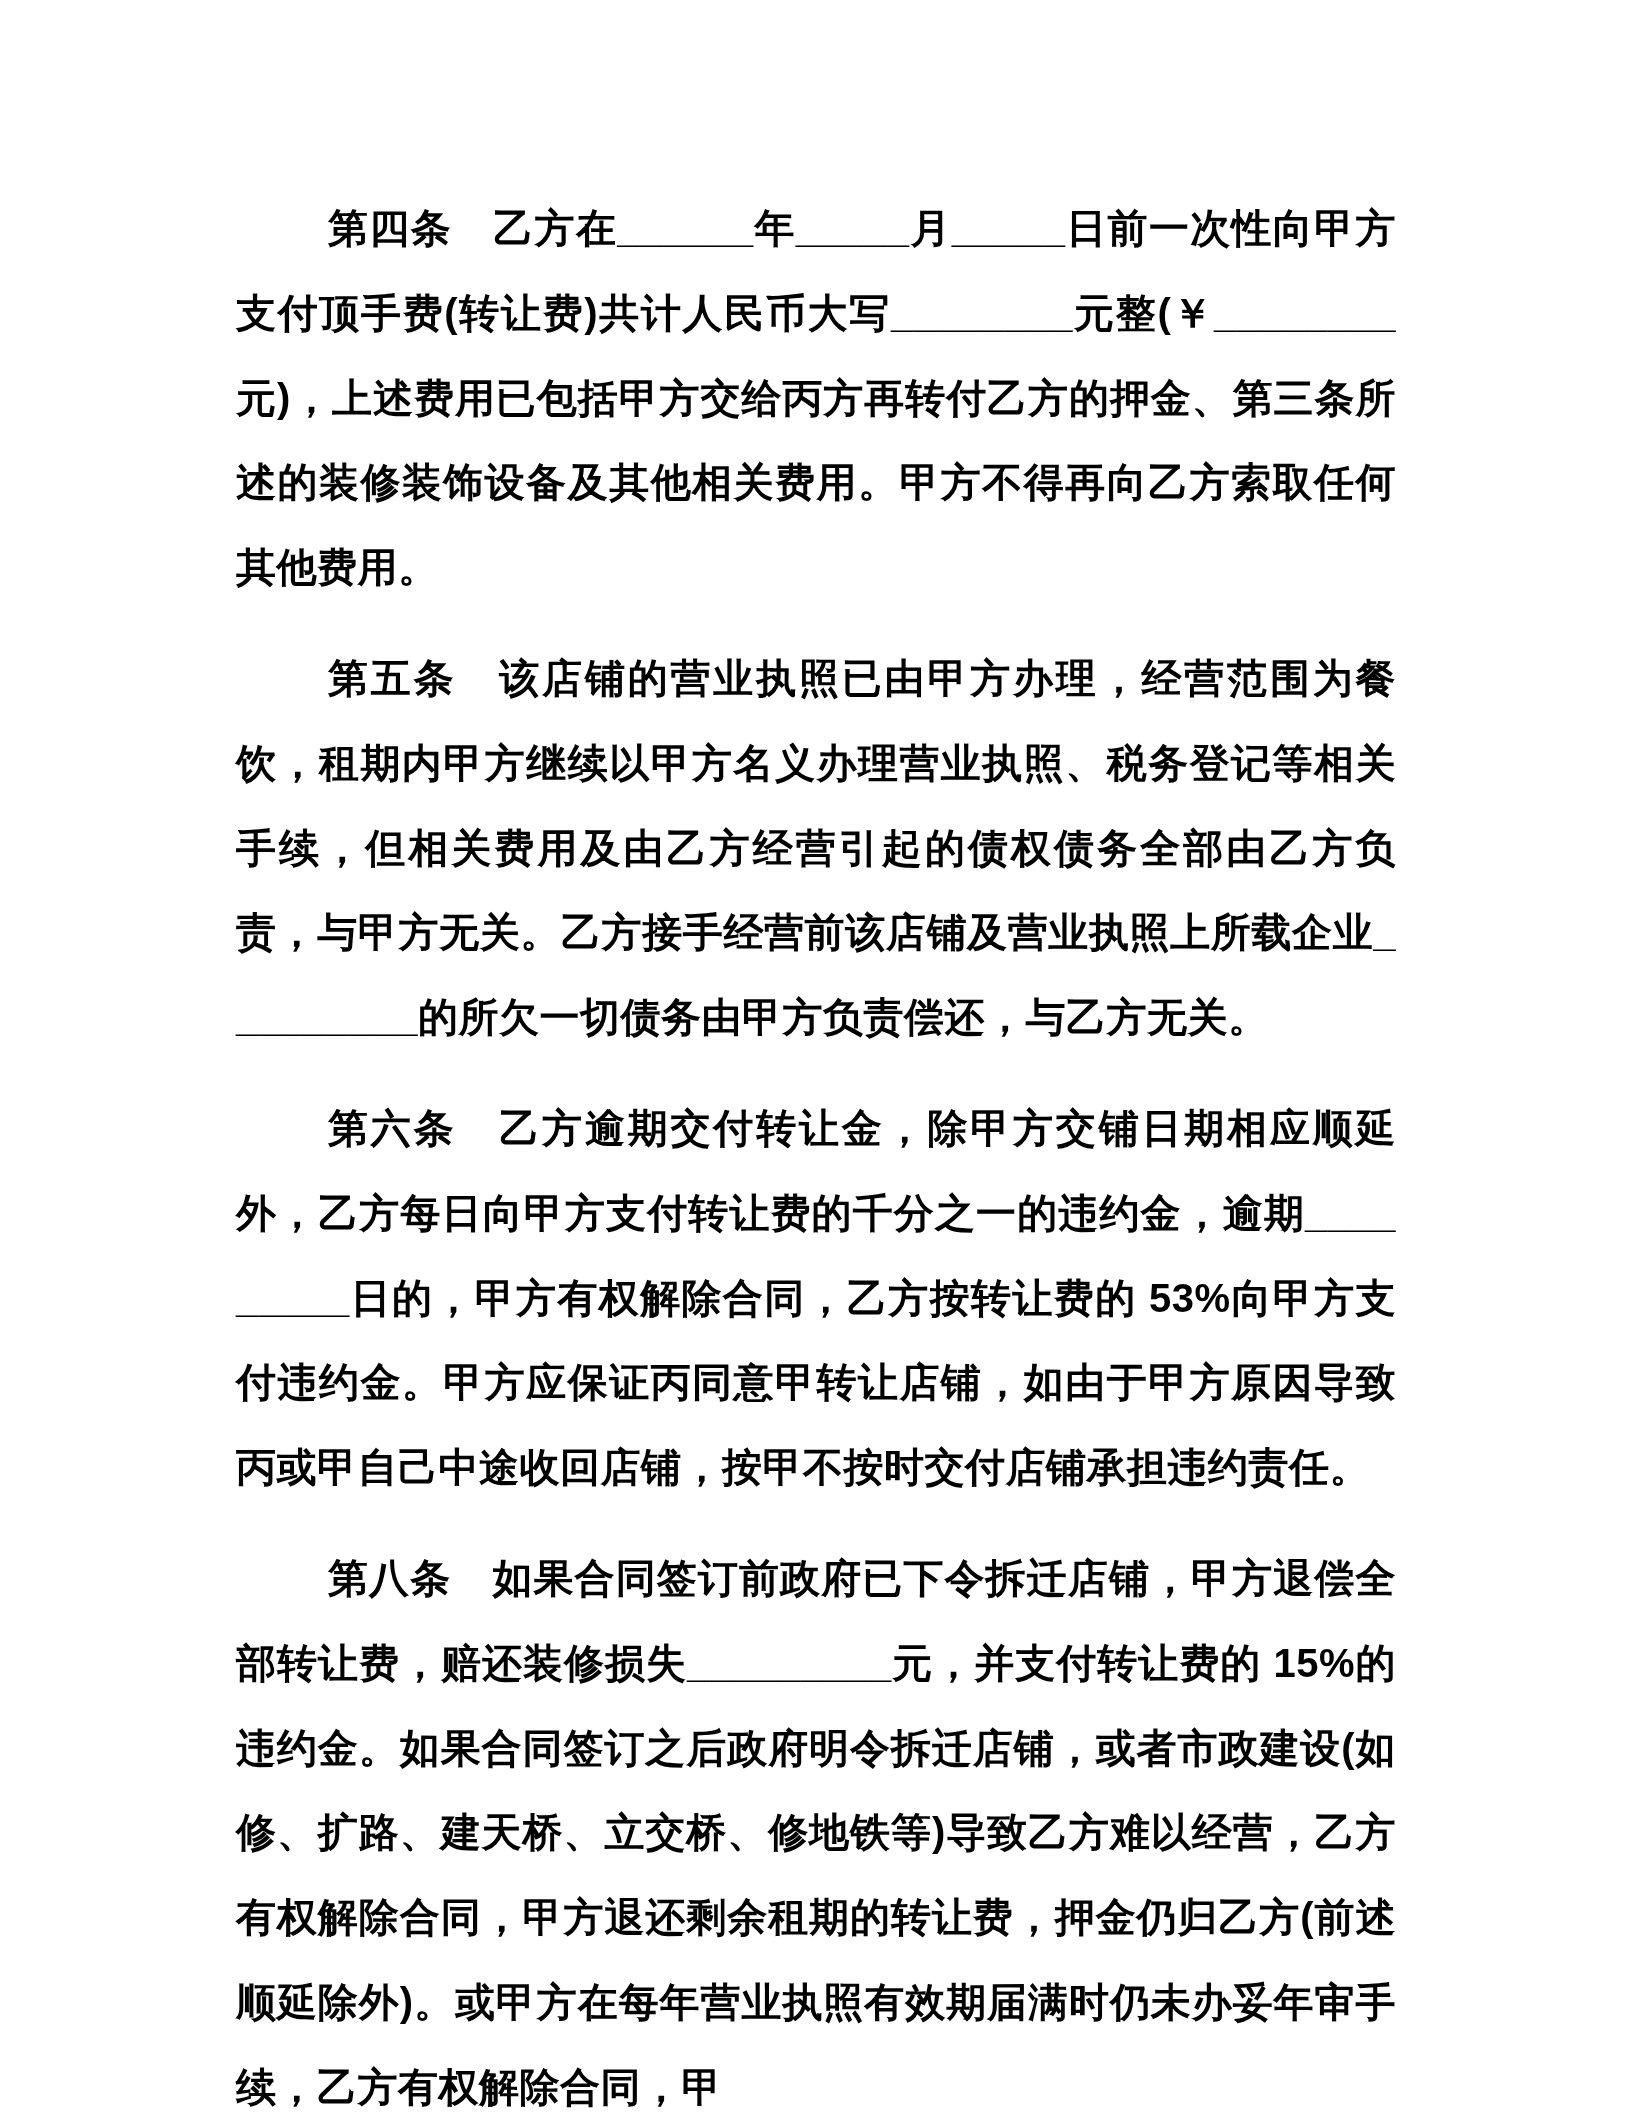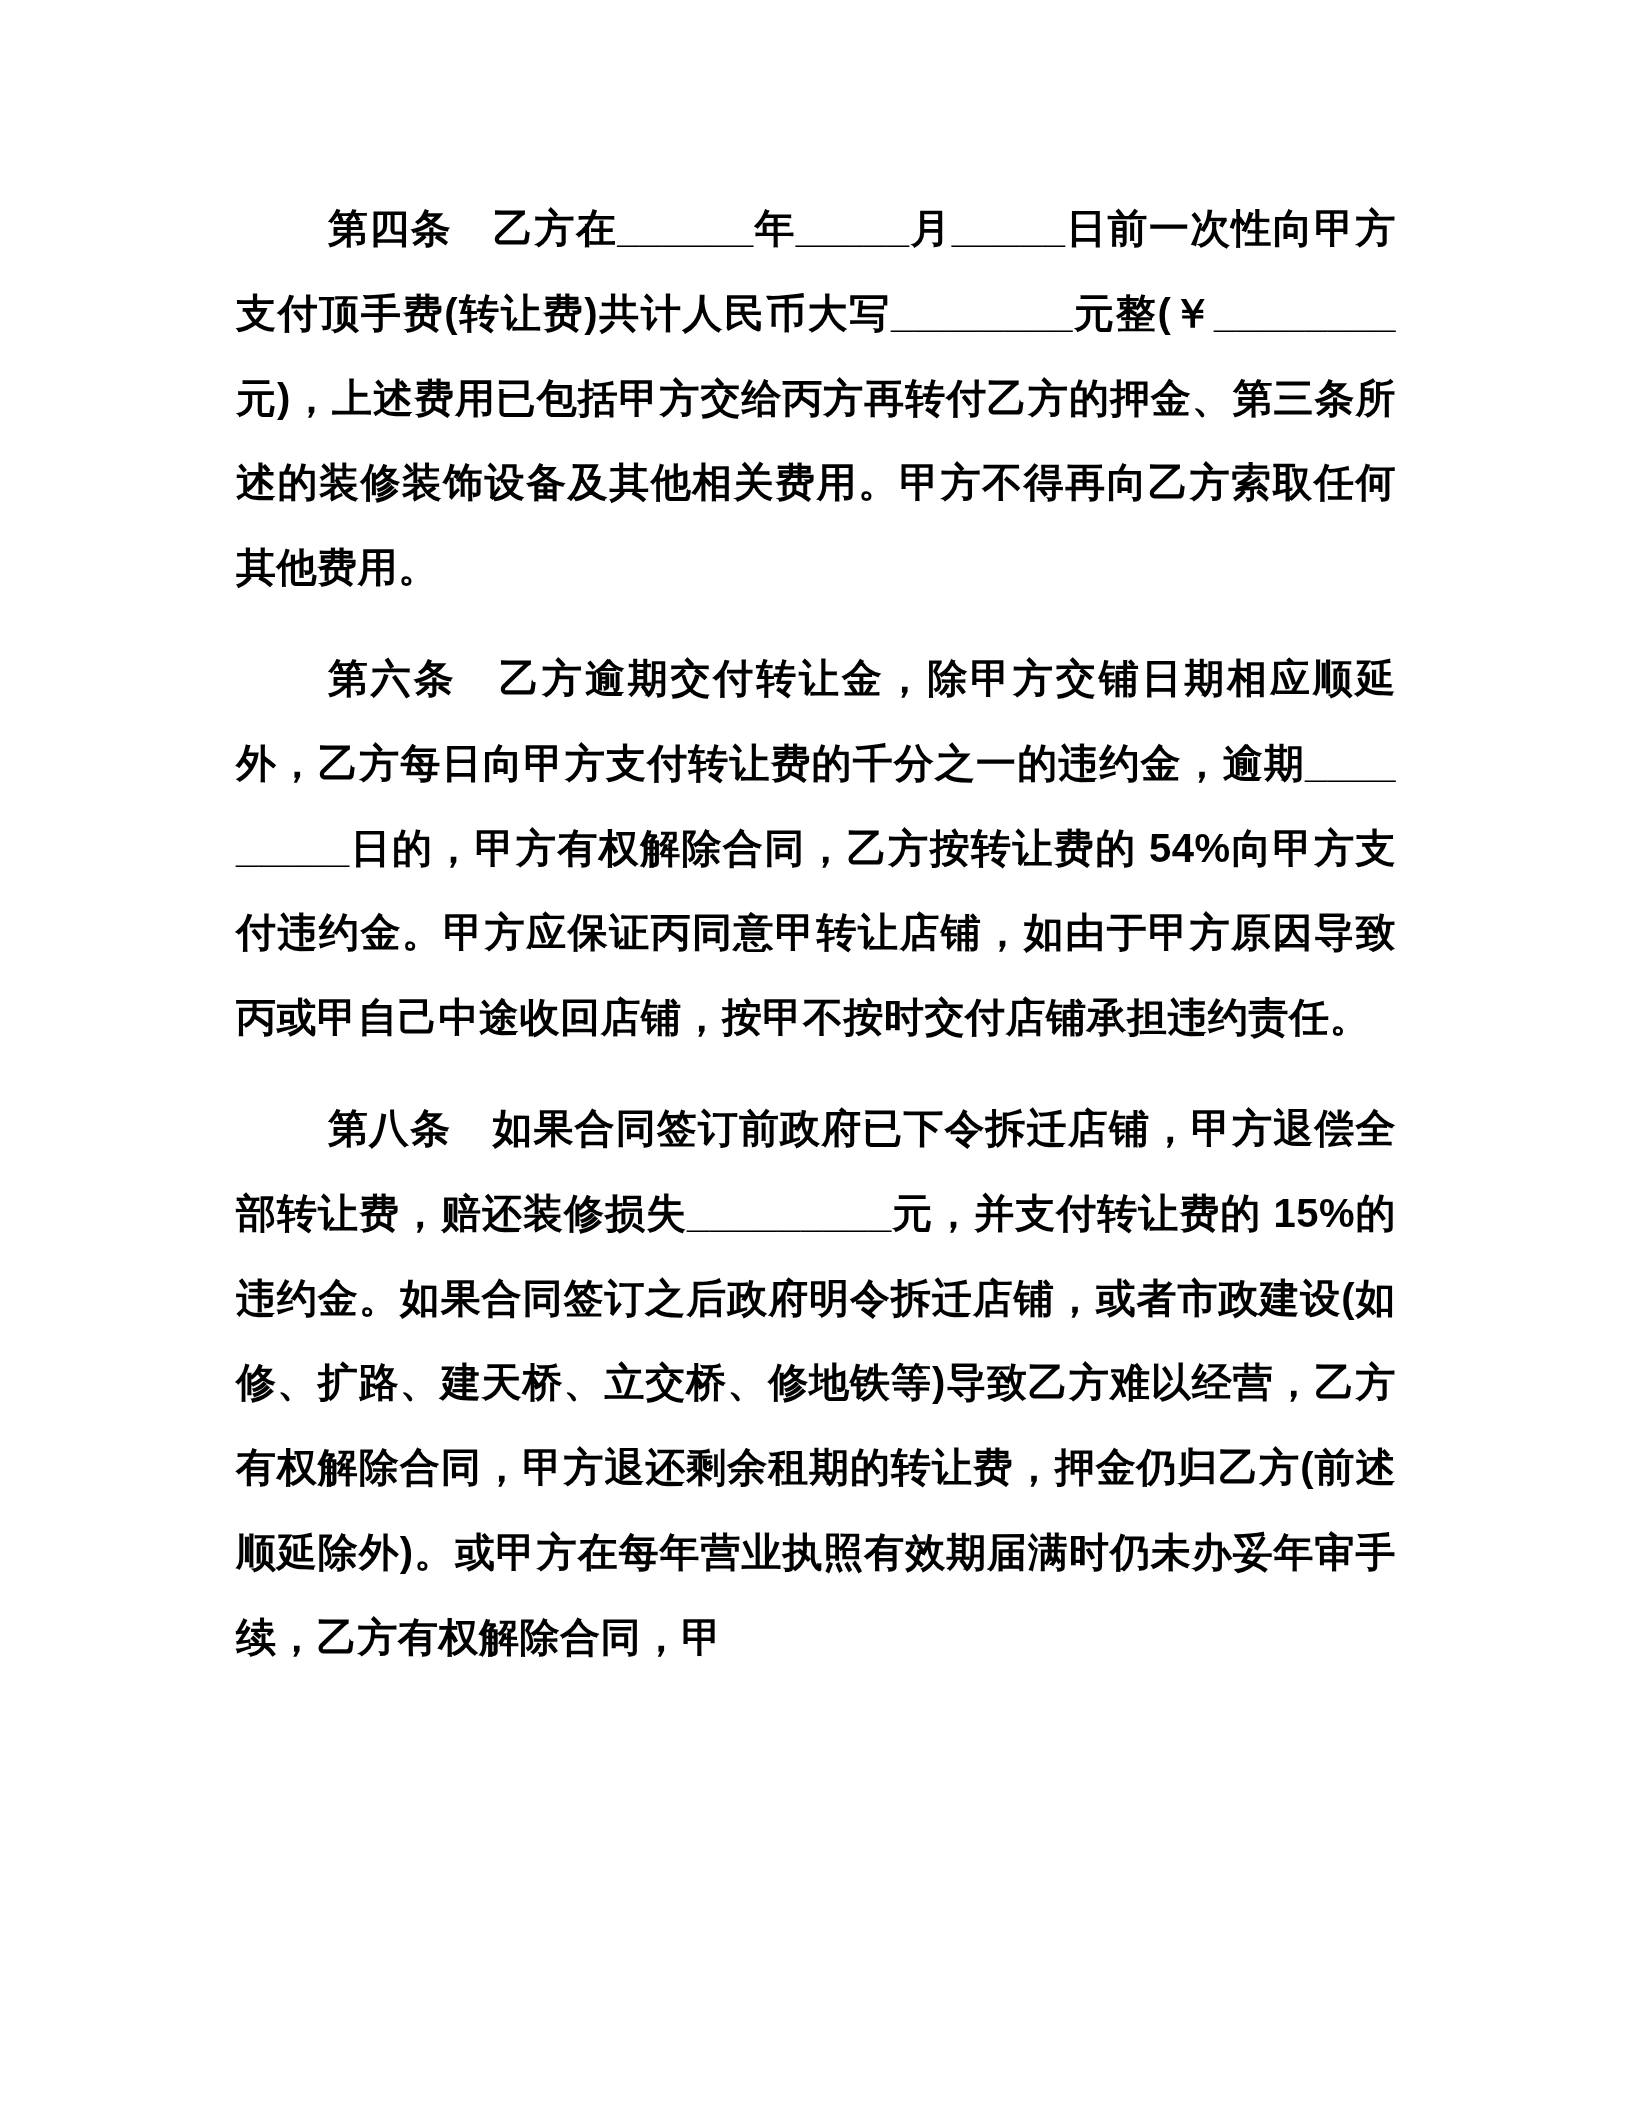--- a/index.html
+++ b/index.html
@@ -29,18 +29,19 @@
   .para:last-child {
     margin-bottom: 0;
   }
 </style>
 </head>
 <body>
 
 <div class="page">
   <p class="para">第四条　乙方在______年_____月_____日前一次性向甲方支付顶手费(转让费)共计人民币大写________元整(￥________ 元)，上述费用已包括甲方交给丙方再转付乙方的押金、第三条所述的装修装饰设备及其他相关费用。甲方不得再向乙方索取任何其他费用。</p>
 
+  <p class="para">第五条　该店铺的营业执照已由甲方办理，经营范围为餐饮，租期内甲方继续以甲方名义办理营业执照、税务登记等相关手续，但相关费用及由乙方经营引起的债权债务全部由乙方负责，与甲方无关。乙方接手经营前该店铺及营业执照上所载企业_________的所欠一切债务由甲方负责偿还，与乙方无关。</p>
 
-  <p class="para">第六条　乙方逾期交付转让金，除甲方交铺日期相应顺延外，乙方每日向甲方支付转让费的千分之一的违约金，逾期_________日的，甲方有权解除合同，乙方按转让费的 54%向甲方支付违约金。甲方应保证丙同意甲转让店铺，如由于甲方原因导致丙或甲自己中途收回店铺，按甲不按时交付店铺承担违约责任。</p>
+  <p class="para">第六条　乙方逾期交付转让金，除甲方交铺日期相应顺延外，乙方每日向甲方支付转让费的千分之一的违约金，逾期_________日的，甲方有权解除合同，乙方按转让费的 53%向甲方支付违约金。甲方应保证丙同意甲转让店铺，如由于甲方原因导致丙或甲自己中途收回店铺，按甲不按时交付店铺承担违约责任。</p>
 
 
   <p class="para">第八条　如果合同签订前政府已下令拆迁店铺，甲方退偿全部转让费，赔还装修损失_________元，并支付转让费的 15%的违约金。如果合同签订之后政府明令拆迁店铺，或者市政建设(如修、扩路、建天桥、立交桥、修地铁等)导致乙方难以经营，乙方有权解除合同，甲方退还剩余租期的转让费，押金仍归乙方(前述顺延除外)。或甲方在每年营业执照有效期届满时仍未办妥年审手续，乙方有权解除合同，甲</p>
 </div>
 
 </body></html>

